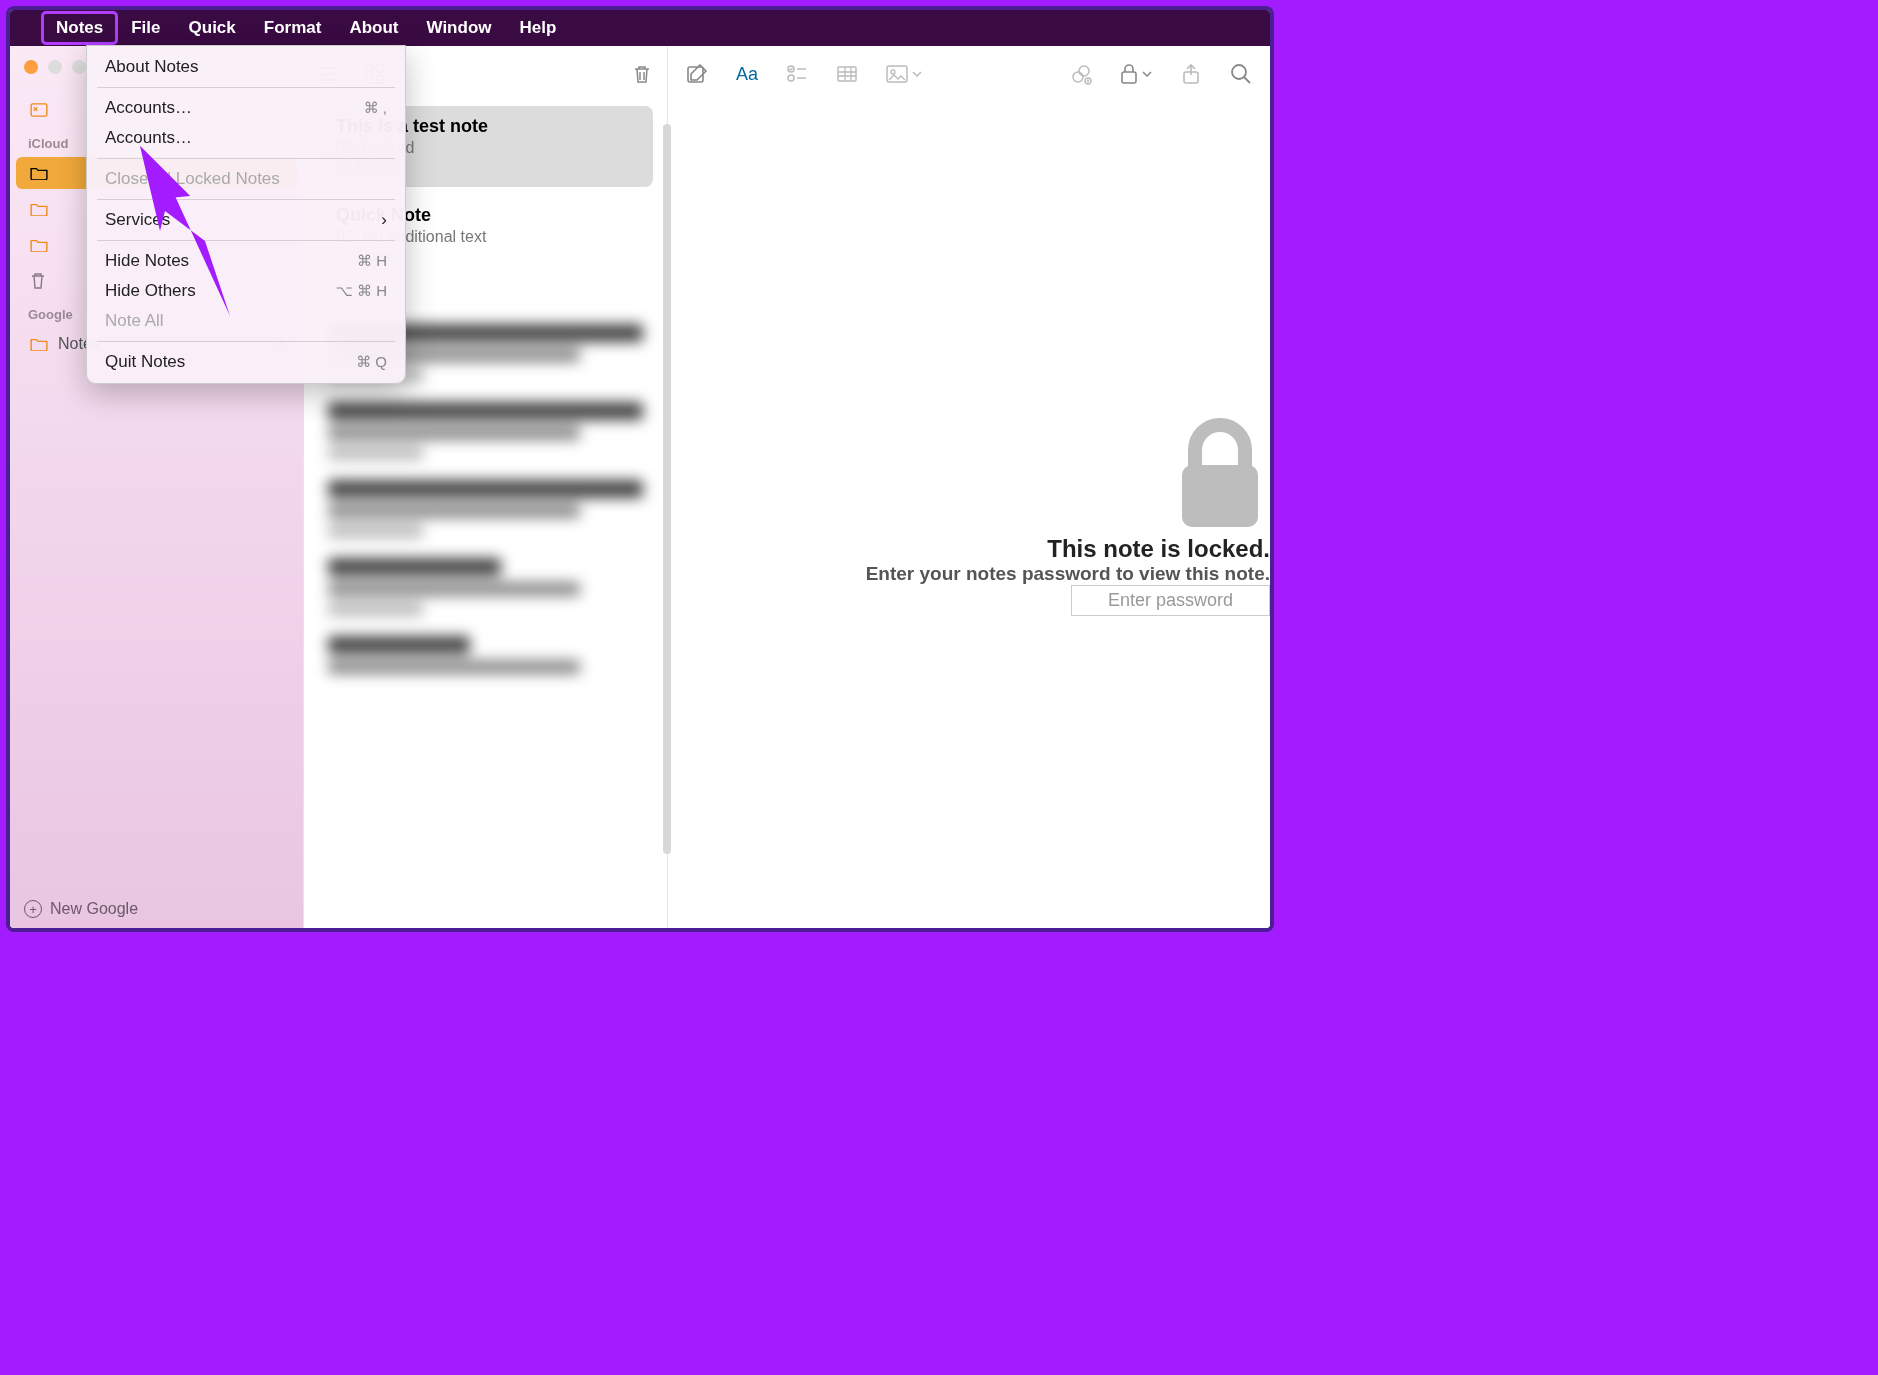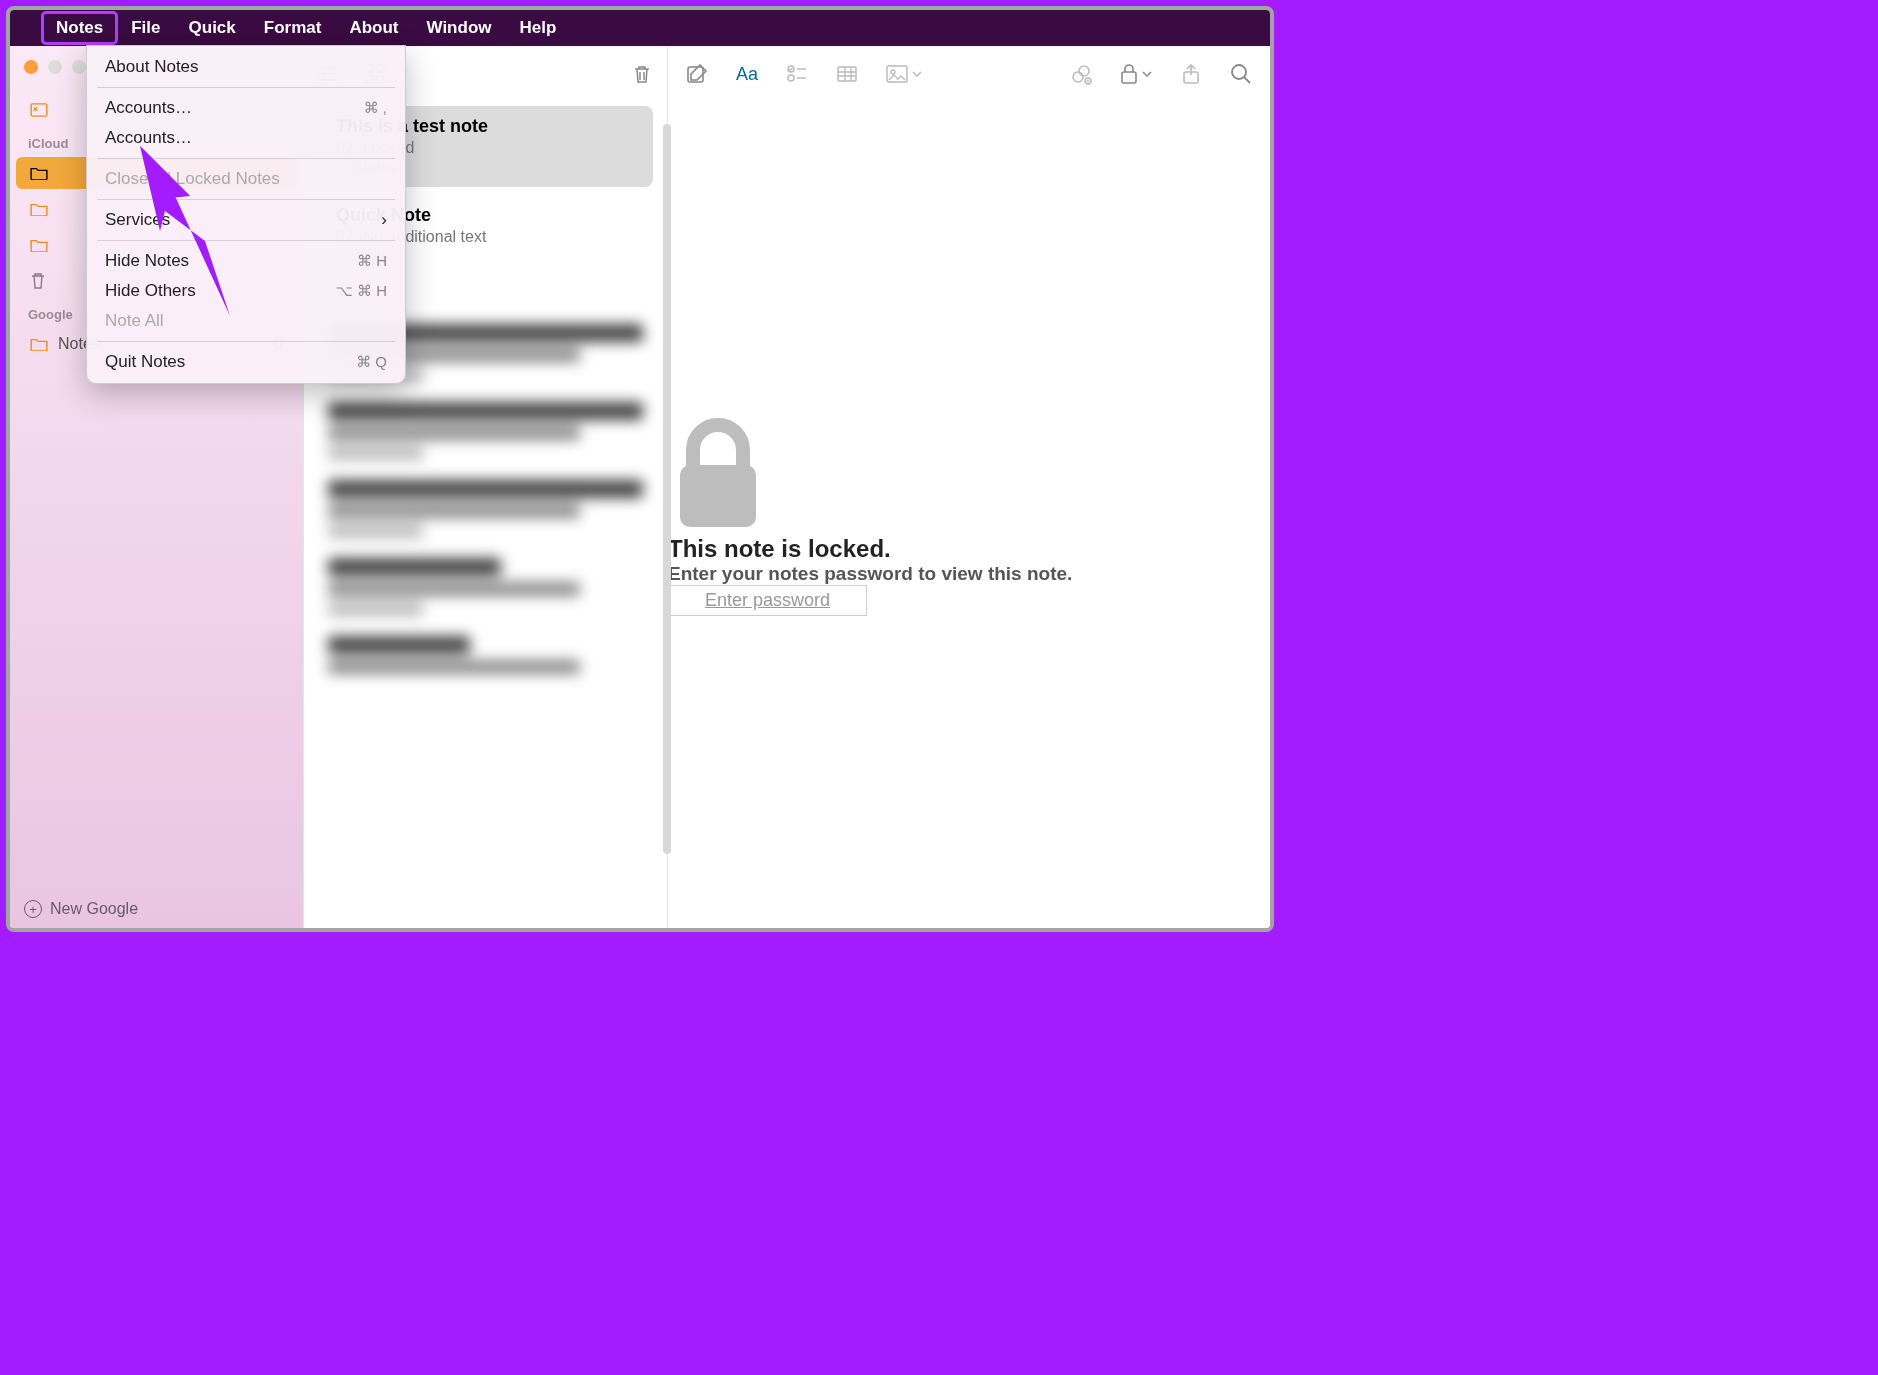--- a/index.html
+++ b/index.html
@@ -9,21 +9,21 @@
   background: #a31cff;
   padding: 6px;
   width: 1280px;
   height: 938px;
   overflow: hidden;
 }
 
 .outer-border {
   width: 100%;
   height: 100%;
-  border: 4px solid #a3a3a3;
+  border: 4px solid #4c1d95;
   border-radius: 8px;
   overflow: hidden;
   display: flex;
   flex-direction: column;
   background: #fff;
 }
 
 
 .menubar {
   height: 36px;
@@ -157,33 +157,32 @@
   gap: 28px;
   color: #b0b0b0;
 }
 .toolbar-right .tb-icon-main { width: 22px; height: 22px; }
 .toolbar-right .seg { margin-left: auto; display:flex; gap:28px; }
 
 .locked-center {
   flex: 1;
   display: flex;
   flex-direction: column;
-  align-items: flex-start;
+  align-items: flex-end;
   justify-content: center;
 }
 .big-lock { width: 100px; height: 120px; fill: #bdbdbd; }
 .locked-title { font-size: 24px; font-weight: 800; color: #222; }
 .locked-sub { font-size: 19px; color: #555; font-weight: bold; }
 .enter-pw {
   border: 1px solid #ccc;
   color: #999;
   padding: 4px 36px;
   font-size: 18px;
   background: #fff;
-  text-decoration: underline;
 }
 
 
 .dropdown {
   position: absolute;
   left: 52px;
   top: -1px;
   width: 320px;
   background: rgba(250,240,248,0.97);
   border: 1px solid #ccc;

